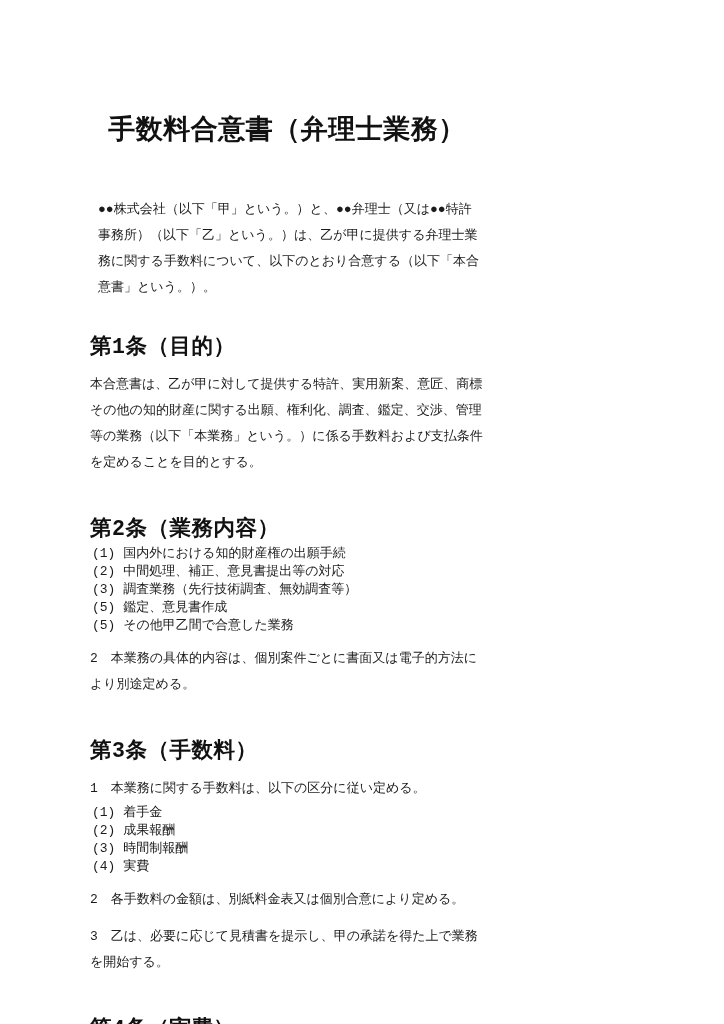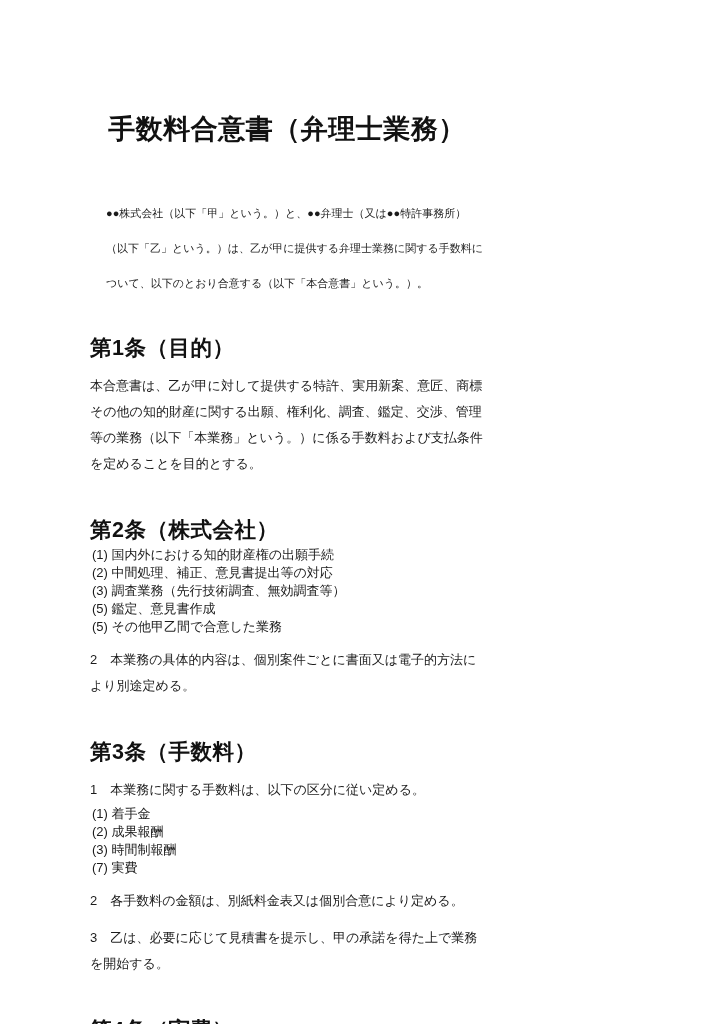--- a/index.html
+++ b/index.html
@@ -23,27 +23,28 @@
   .doc-title {
     margin: 0;
     font-size: 27px;
     line-height: 34px;
     font-weight: 700;
     text-align: center;
     letter-spacing: 0.5px;
     color: #111111;
   }
   .intro {
-    margin: 50px 0 0 16px;
-    font-size: 11px;
-    line-height: 35px;
+    margin: 50px 0 0 8px;
+    font-size: 13px;
+    line-height: 26px;
     text-align: left;
   }
   section.contract-section {
     margin-top: 40px;
+    font-family: Liberation Mono, monospace;
   }
   section.contract-section:first-of-type {
     margin-top: 34px;
   }
   .section-heading {
     margin: 0;
     font-size: 21.5px;
     line-height: 27px;
     font-weight: 700;
     letter-spacing: 0.5px;
@@ -70,38 +71,38 @@
   <h1 class="doc-title">手数料合意書（弁理士業務）</h1>
 
   <p class="intro">●●株式会社（以下「甲」という。）と、●●弁理士（又は●●特許事務所）（以下「乙」という。）は、乙が甲に提供する弁理士業務に関する手数料について、以下のとおり合意する（以下「本合意書」という。）。</p>
 
   <div id="sections">
       <section class="contract-section">
         <h2 class="section-heading">第1条（目的）</h2>
         <p class="para">本合意書は、乙が甲に対して提供する特許、実用新案、意匠、商標その他の知的財産に関する出願、権利化、調査、鑑定、交渉、管理等の業務（以下「本業務」という。）に係る手数料および支払条件を定めることを目的とする。</p>
       </section>
       <section class="contract-section">
-        <h2 class="section-heading">第2条（株式会社）</h2>
+        <h2 class="section-heading">第2条（業務内容）</h2>
         <div class="item-list">
           <p class="item">(1) 国内外における知的財産権の出願手続</p>
           <p class="item">(2) 中間処理、補正、意見書提出等の対応</p>
           <p class="item">(3) 調査業務（先行技術調査、無効調査等）</p>
           <p class="item">(5) 鑑定、意見書作成</p>
           <p class="item">(5) その他甲乙間で合意した業務</p>
         </div>
         <p class="para">2　本業務の具体的内容は、個別案件ごとに書面又は電子的方法により別途定める。</p>
       </section>
       <section class="contract-section">
         <h2 class="section-heading">第3条（手数料）</h2>
         <p class="para">1　本業務に関する手数料は、以下の区分に従い定める。</p>
         <div class="item-list">
           <p class="item">(1) 着手金</p>
           <p class="item">(2) 成果報酬</p>
           <p class="item">(3) 時間制報酬</p>
-          <p class="item">(7) 実費</p>
+          <p class="item">(4) 実費</p>
         </div>
         <p class="para">2　各手数料の金額は、別紙料金表又は個別合意により定める。</p>
         <p class="para">3　乙は、必要に応じて見積書を提示し、甲の承諾を得た上で業務を開始する。</p>
       </section>
       <section class="contract-section">
         <h2 class="section-heading">第4条（実費）</h2>
       </section>
     </div>
 </div>
 

